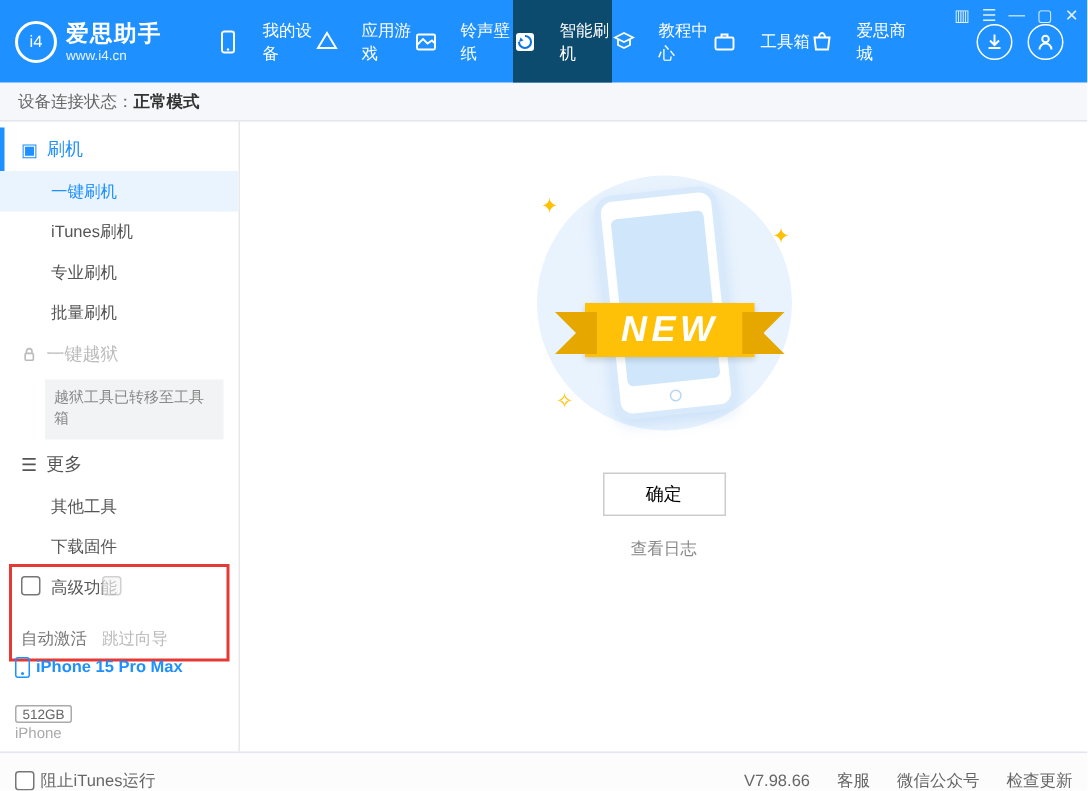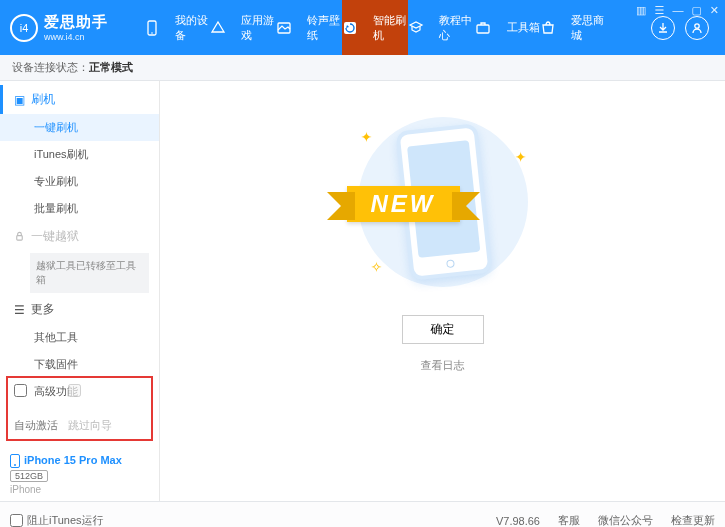--- a/index.html
+++ b/index.html
@@ -7,21 +7,21 @@
 
 
 .header { height: 55px; background: #1e90ff; display: flex; align-items: center; padding: 0 10px; position: relative; }
 .logo-wrap { display: flex; align-items: center; gap: 6px; min-width: 120px; }
 .logo-circle { width: 28px; height: 28px; border: 2px solid #fff; border-radius: 50%; display: flex; align-items: center; justify-content: center; color: #fff; font-weight: normal; font-size: 11px; }
 .logo-text { color: #fff; }
 .app-name { font-size: 15px; font-weight: bold; letter-spacing: 1px; }
 .app-url { font-size: 9px; opacity: 0.9; }
 .nav { display: flex; align-items: stretch; height: 55px; margin-left: 14px; }
 .nav-item { width: 66px; display: flex; flex-direction: row; align-items: center; justify-content: center; gap: 15px; color: #fff; font-size: 11px; cursor: pointer; }
-.nav-item.active { background: #c2410c; }
+.nav-item.active { background: #0c4a6e; }
 .nav-icon { width: 18px; height: 18px; display: flex; align-items: center; justify-content: center; }
 .hdr-ctrls-top { position: absolute; top: 4px; right: 6px; display: flex; gap: 8px; color: #fff; font-size: 11px; }
 .hdr-ctrls-top span { cursor: pointer; opacity: 0.85; }
 .hdr-right { margin-left: auto; display: flex; align-items: center; gap: 10px; padding-right: 6px; }
 .hdr-circle { width: 24px; height: 24px; border: 1.5px solid #fff; border-radius: 50%; display: flex; align-items: center; justify-content: center; color: #fff; cursor: pointer; }
 
 
 .status-bar { height: 26px; background: #f5f7fa; border-bottom: 1px solid #e3e6ea; display: flex; align-items: center; padding: 0 12px; font-size: 11px; color: #666; }
 .status-bar b { color: #333; }
 
@@ -32,33 +32,33 @@
 .sb-group-title.active { color: #1e90ff; border-left: 3px solid #1e90ff; padding-left: 11px; }
 .sb-item { padding: 6px 10px 6px 34px; font-size: 11px; color: #555; cursor: pointer; }
 .sb-item.active { background: #eaf4ff; color: #1e90ff; }
 .sb-subnote { margin: 2px 10px 2px 30px; padding: 6px 6px; background: #f2f3f5; font-size: 10px; color: #888; line-height: 1.4; }
 .sb-lock { color: #bbb; }
 .sb-checkrow { position: absolute; left: 6px; right: 6px; bottom: 60px; border: 2px solid #e53935; padding: 6px; display: flex; gap: 10px; font-size: 11px; color: #777; }
 .sb-checkrow label { display: flex; align-items: flex-start; gap: 21px; flex-direction: column; }
 .sb-checkrow .dim { color: #bbb; }
 .device-info { position: absolute; left: 10px; bottom: 6px; font-size: 11px; }
 .device-name { color: #1e90ff; font-weight: bold; }
-.device-storage { display: inline-block; border: 1px solid #aaa; padding: 0 4px; font-size: 9px; color: #666; border-radius: 2px; margin-top: 2px; }
+.device-storage { display: inline-block; border: 1px solid #aaa; padding: 0 4px; font-size: 9px; color: #666; border-radius: 2px; margin-top: 18px; }
 .device-type { color: #aaa; font-size: 10px; margin-top: 2px; }
 .phone-mini { display:inline-block; width:10px; height:14px; border:1px solid #1e90ff; border-radius:2px; vertical-align:middle; margin-right:4px; position:relative;}
 .phone-mini::after{content:"";position:absolute;left:3px;bottom:1px;width:2px;height:2px;background:#1e90ff;border-radius:50%;}
 
 
 .main { flex: 1; display: flex; flex-direction: column; align-items: center; justify-content: flex-start; padding-top: 28px; position: relative; }
 .illus { width: 180px; height: 190px; position: relative; }
 .circle-bg { width: 170px; height: 170px; background: #e9f3fd; border-radius: 50%; position: absolute; left: 5px; top: 8px; }
 .phone { width: 82px; height: 150px; background: #fff; border: 4px solid #d7e9fb; border-radius: 12px; position: absolute; left: 50px; top: 18px; transform: rotate(-6deg); box-shadow: 0 4px 10px rgba(30,120,220,0.15);}
 .phone-screen { position: absolute; top: 12px; left: 6px; right: 6px; bottom: 18px; background: #cfe6fb; border-radius: 4px; }
 .phone-home { position: absolute; bottom: 5px; left: 50%; width: 8px; height: 8px; margin-left: -4px; border: 1.5px solid #b8d6f2; border-radius: 50%; }
-.ribbon { position: absolute; left: -6px; top: 72px; width: 200px; height: 46px; display: flex; align-items: center; justify-content: flex-start; }
+.ribbon { position: absolute; left: -6px; top: 88px; width: 200px; height: 46px; display: flex; align-items: center; justify-content: center; }
 .ribbon-body { background: #ffc107; color: #fff; font-weight: 900; font-size: 24px; letter-spacing: 3px; font-style: italic; padding: 4px 24px; position: relative; box-shadow: 0 2px 4px rgba(0,0,0,0.15); }
 .ribbon-body::before, .ribbon-body::after { content: ""; position: absolute; top: 6px; width: 0; height: 0; border: 14px solid #e6a800; }
 .ribbon-body::before { left: -20px; border-left-color: transparent; }
 .ribbon-body::after { right: -20px; border-right-color: transparent; }
 .sparkle { position: absolute; color: #ffc107; font-size: 14px; }
 .success-msg { margin-top: 18px; font-size: 15px; color: #333; letter-spacing: 1px; }
 .ok-btn { margin-top: 16px; padding: 5px 28px; border: 1px solid #ccc; background: #fff; font-size: 12px; cursor: pointer; }
 .view-log { margin-top: 14px; font-size: 11px; color: #888; cursor: pointer; }
 
 

